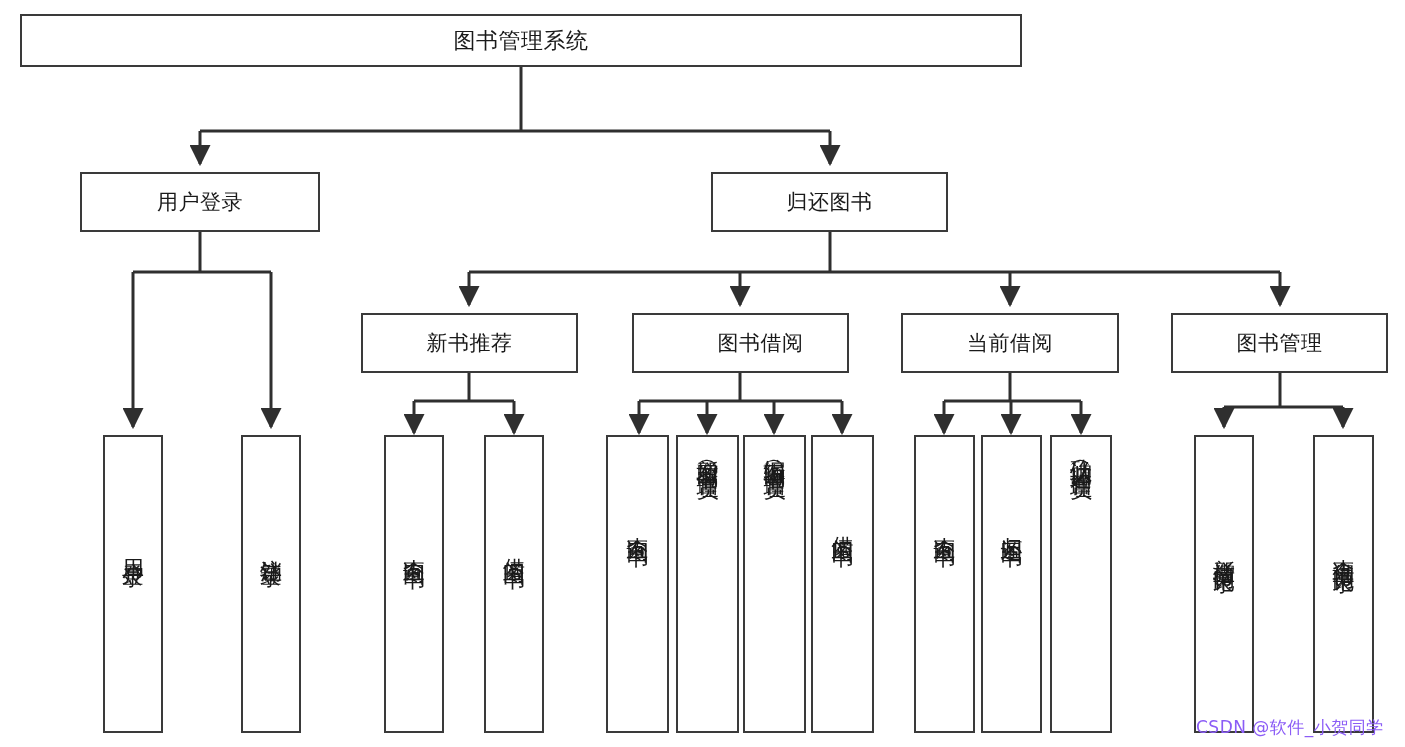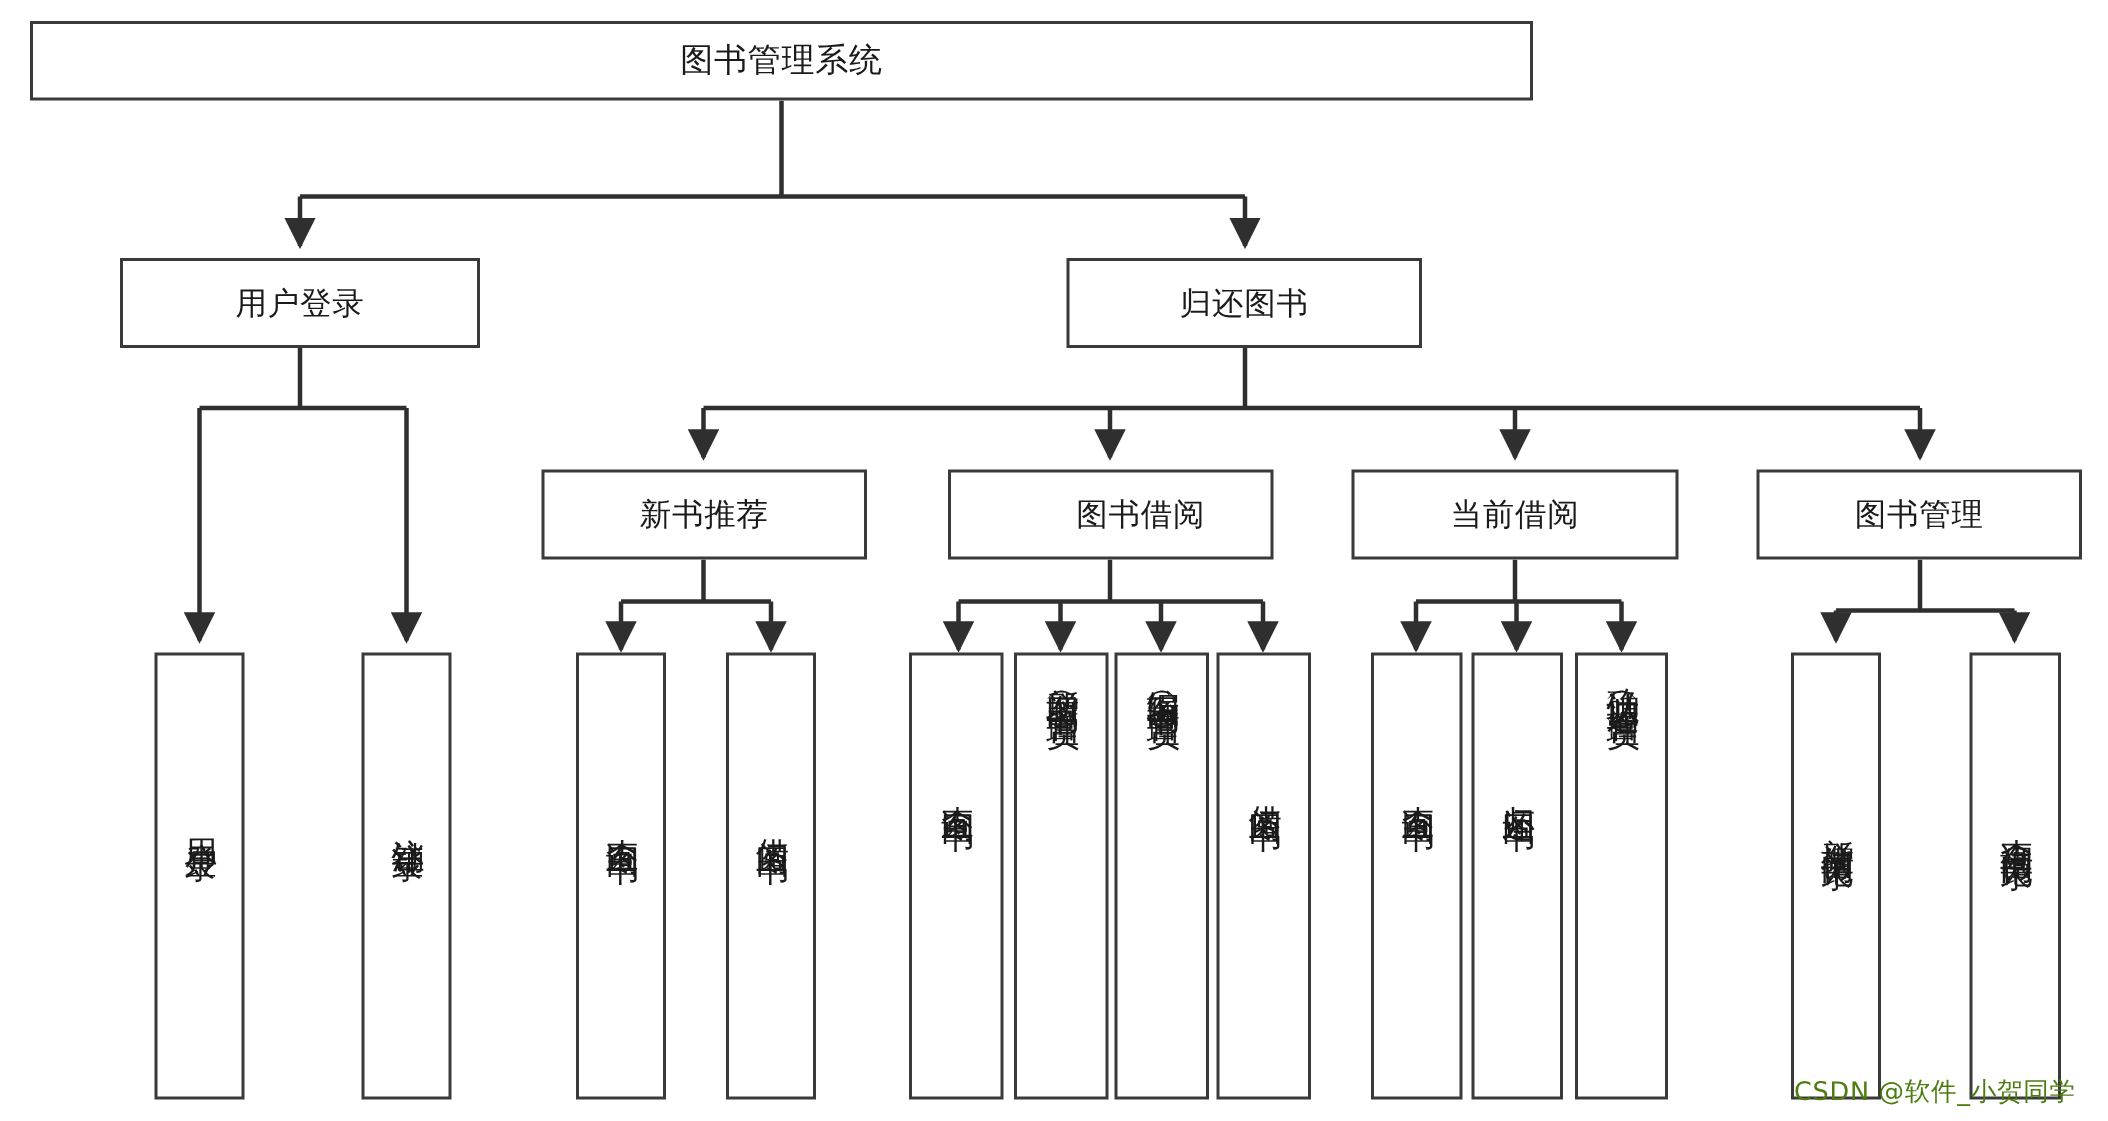--- a/index.html
+++ b/index.html
@@ -70,21 +70,21 @@
   }
   .node.vert.mid .lbl {
     margin-top: 78px;
   }
   .node.vert.low .lbl {
     margin-top: 100px;
   }
   .watermark {
     position: absolute;
     font-size: 17px;
-    color: #4d7c0f;
+    color: #8b5cf6;
     white-space: nowrap;
     letter-spacing: 0.5px;
   }
 </style>
 </head>
 <body>
 
 <div id="canvas">
 
   <svg class="wires" viewBox="0 0 1405 747" xmlns="http://www.w3.org/2000/svg">

